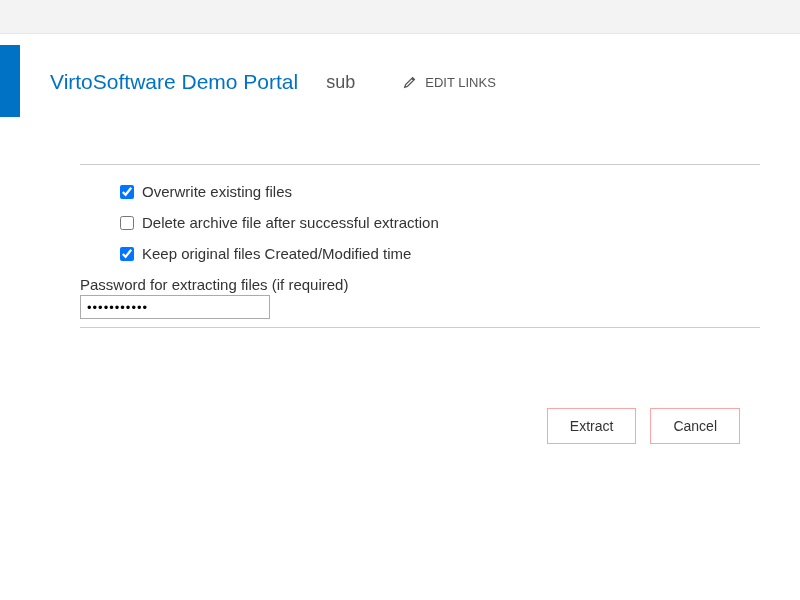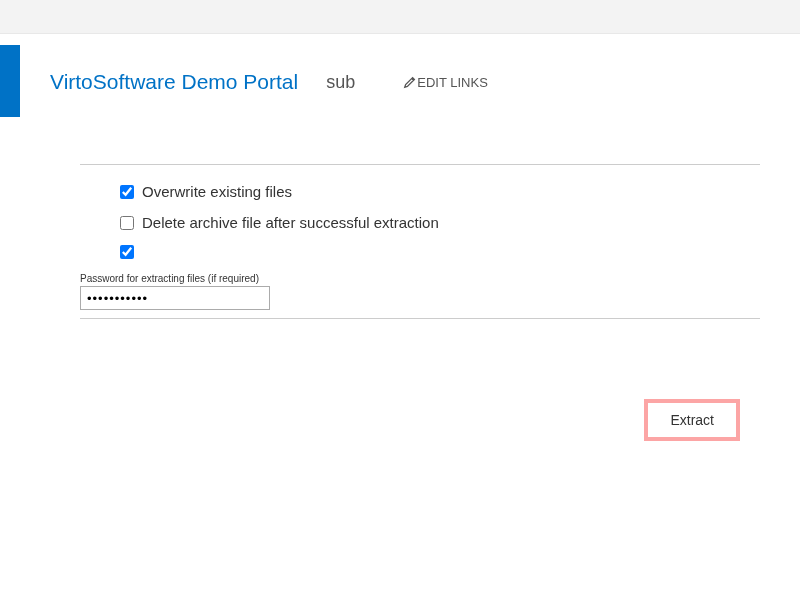--- a/index.html
+++ b/index.html
@@ -47,21 +47,21 @@
       text-decoration: none;
       font-size: 21px;
     }
     .sub-text {
       color: #555;
       font-size: 18px;
     }
     .edit-links {
       display: flex;
       align-items: center;
-      gap: 0;
+      gap: 8px;
       color: #555;
       font-size: 13px;
       cursor: pointer;
       margin-left: 20px;
     }
     .pencil-icon {
       width: 14px;
       height: 14px;
     }
     .content {
@@ -80,21 +80,21 @@
       font-size: 15px;
       color: #333;
       padding-left: 40px;
     }
     .option-row input[type="checkbox"] {
       margin-right: 8px;
       width: 14px;
       height: 14px;
     }
     .field-label {
-      font-size: 10px;
+      font-size: 15px;
       color: #333;
       margin-bottom: 2px;
       margin-top: 4px;
     }
     .password-input {
       width: 190px;
       height: 24px;
       border: 1px solid #ababab;
       padding: 2px 6px;
       font-size: 13px;
@@ -108,21 +108,21 @@
     }
     .button-row {
       display: flex;
       justify-content: flex-end;
       gap: 14px;
       margin-top: 80px;
       padding-right: 20px;
     }
     .btn {
       background: #fff;
-      border: 4px solid #fca5a5;
+      border: 1px solid #fca5a5;
       padding: 9px 22px;
       font-size: 14px;
       color: #333;
       cursor: pointer;
       font-family: inherit;
     }
   </style>
 </head>
 <body>
 
@@ -150,23 +150,25 @@
     <label>Overwrite existing files</label>
   </div>
 
   <div class="option-row">
     <input type="checkbox" style="">
     <label>Delete archive file after successful extraction</label>
   </div>
 
   <div class="option-row">
     <input type="checkbox" checked="" style="">
+    <label>Keep original files Created/Modified time</label>
   </div>
 
   <div class="field-label">Password for extracting files (if required)</div>
   <input type="password" class="password-input" value="•••••••••••" style="">
 
   <hr class="divider-bottom">
 
   <div class="button-row">
     <button class="btn">Extract</button>
+    <button class="btn">Cancel</button>
   </div>
 </div>
 
 </body></html>

